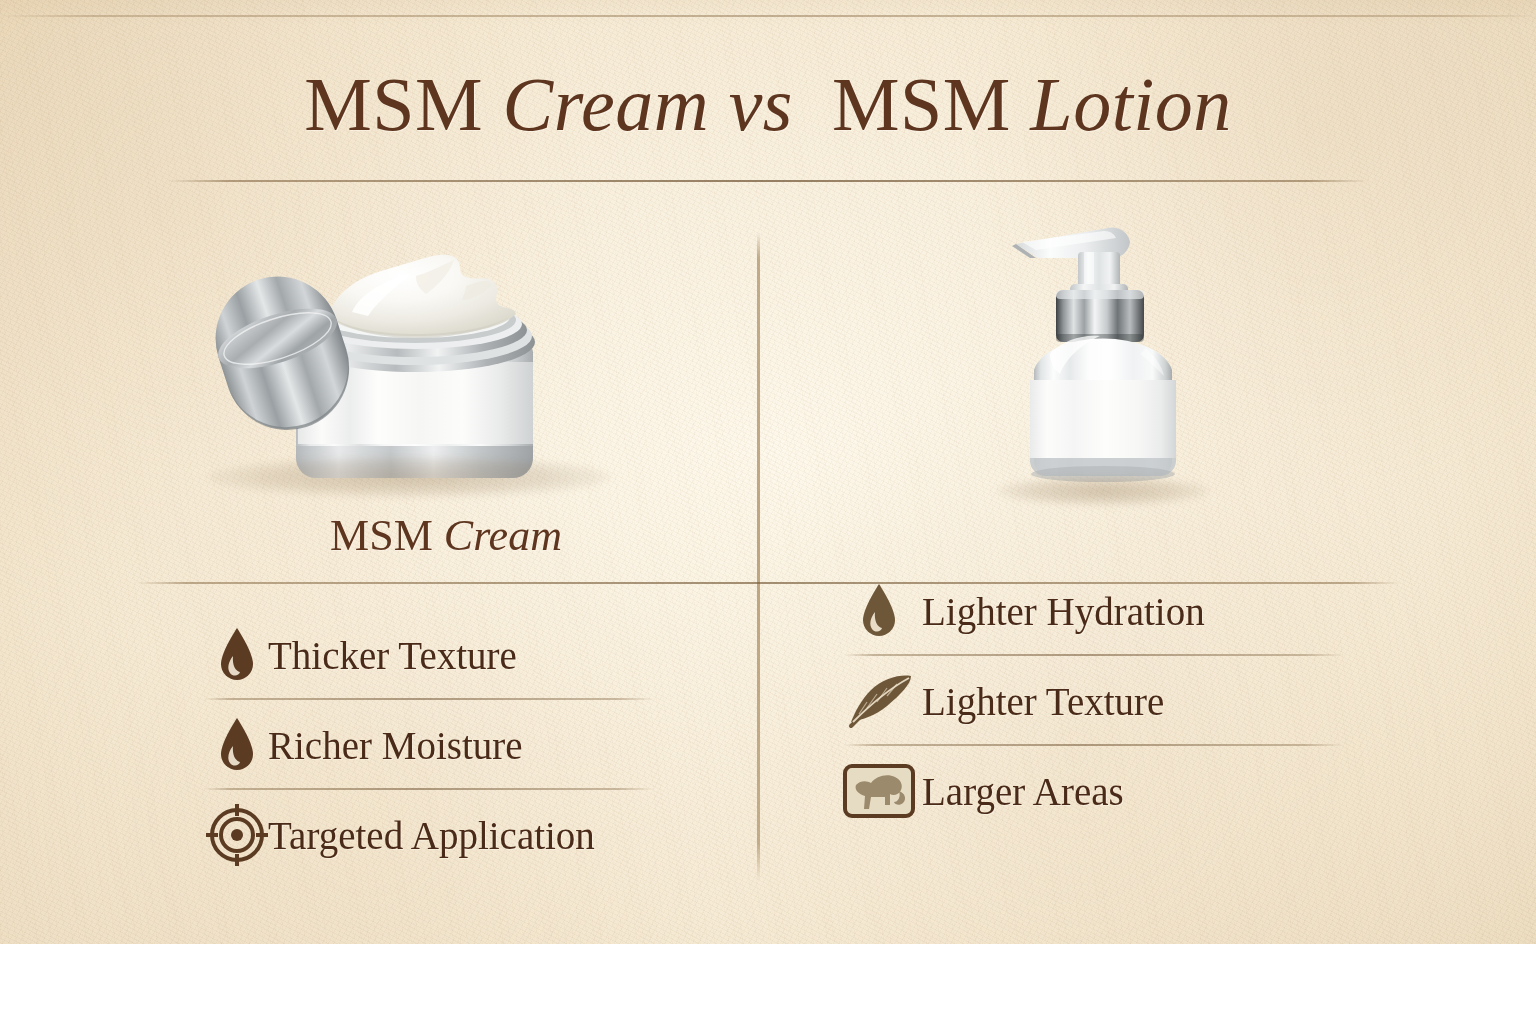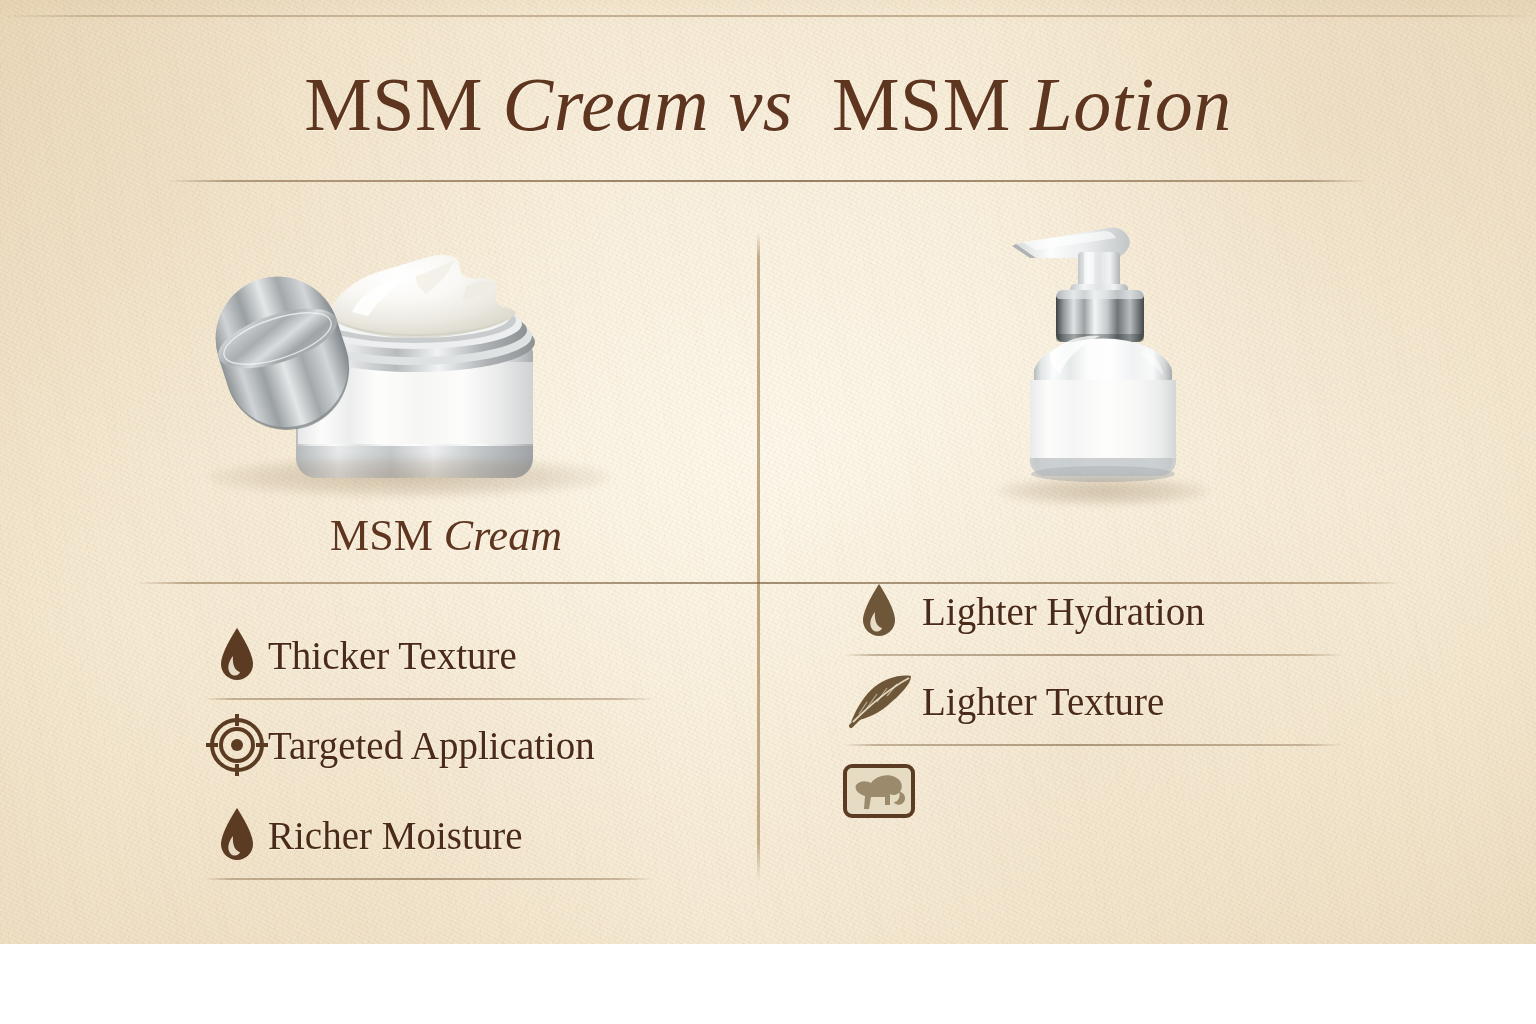--- a/index.html
+++ b/index.html
@@ -401,51 +401,51 @@
         <div class="f-icon">
           <svg width="40" height="58" viewBox="0 0 40 58">
             <path d="M20 2 C20 2 4 26 4 38 a16 16 0 0 0 32 0 C36 26 20 2 20 2 z" fill="#5b3b22"></path>
             <path d="M16 30 C11 36 10 43 13 47 C16 51 22 50 23 46 C19 45 15 40 16 30 z" fill="#f2e7d4" opacity=".92"></path>
           </svg>
         </div>
         <div class="f-label">Thicker Texture</div>
         <div class="sep"></div>
       </div>
 
+      <div class="feature-row">
+        <div class="f-icon">
+          <svg width="40" height="58" viewBox="0 0 40 58">
+            <path d="M20 2 C20 2 4 26 4 38 a16 16 0 0 0 32 0 C36 26 20 2 20 2 z" fill="#5b3b22"></path>
+            <path d="M16 30 C11 36 10 43 13 47 C16 51 22 50 23 46 C19 45 15 40 16 30 z" fill="#f2e7d4" opacity=".92"></path>
+          </svg>
+        </div>
+        <div class="f-label">Richer Moisture</div>
+        <div class="sep"></div>
+      </div>
+
       <div class="feature-row last">
         <div class="f-icon">
           <svg width="62" height="62" viewBox="0 0 62 62">
             <g fill="none" stroke="#5b3b22" stroke-width="4">
               <circle cx="31" cy="31" r="25"></circle>
               <circle cx="31" cy="31" r="16"></circle>
             </g>
             <circle cx="31" cy="31" r="6" fill="#5b3b22"></circle>
             <g stroke="#5b3b22" stroke-width="4">
               <line x1="31" y1="0" x2="31" y2="12"></line>
               <line x1="31" y1="50" x2="31" y2="62"></line>
               <line x1="0" y1="31" x2="12" y2="31"></line>
               <line x1="50" y1="31" x2="62" y2="31"></line>
             </g>
           </svg>
         </div>
         <div class="f-label">Targeted Application</div>
 
       </div>
 
-      <div class="feature-row">
-        <div class="f-icon">
-          <svg width="40" height="58" viewBox="0 0 40 58">
-            <path d="M20 2 C20 2 4 26 4 38 a16 16 0 0 0 32 0 C36 26 20 2 20 2 z" fill="#5b3b22"></path>
-            <path d="M16 30 C11 36 10 43 13 47 C16 51 22 50 23 46 C19 45 15 40 16 30 z" fill="#f2e7d4" opacity=".92"></path>
-          </svg>
-        </div>
-        <div class="f-label">Richer Moisture</div>
-        <div class="sep"></div>
-      </div>
-
     </div>
   </div>
 
   <div class="column right">
 
     <div class="product-stage">
       <div id="lotion-art">
         <div class="art-shadow" style="left:18px; top:258px; width:214px; height:30px;"></div>
         <svg width="250" height="290" viewBox="0 0 250 290">
           <defs>
@@ -555,19 +555,20 @@
       </div>
 
       <div class="feature-row last">
         <div class="f-icon">
           <svg width="72" height="56" viewBox="0 0 72 56">
             <rect x="2" y="3" width="68" height="50" rx="7" fill="#e6dcc4" stroke="#5b3b22" stroke-width="4"></rect>
             <path d="M13 22 C18 17 24 18 28 20 C33 13 44 10 52 14 C58 17 60 22 58 27 C56 32 50 33 47 31 L47 42 L42 42 L42 34 L28 34 L26 46 L21 46 L22 33 C16 31 11 27 13 22 z" fill="#9b8a6b"></path>
             <path d="M56 28 C62 30 64 36 60 40 C57 43 52 42 51 39 C55 39 58 34 56 28 z" fill="#9b8a6b"></path>
           </svg>
         </div>
+        <div class="f-label">Larger Areas</div>
 
       </div>
 
     </div>
   </div>
 
 </div>
 
 </body></html>

